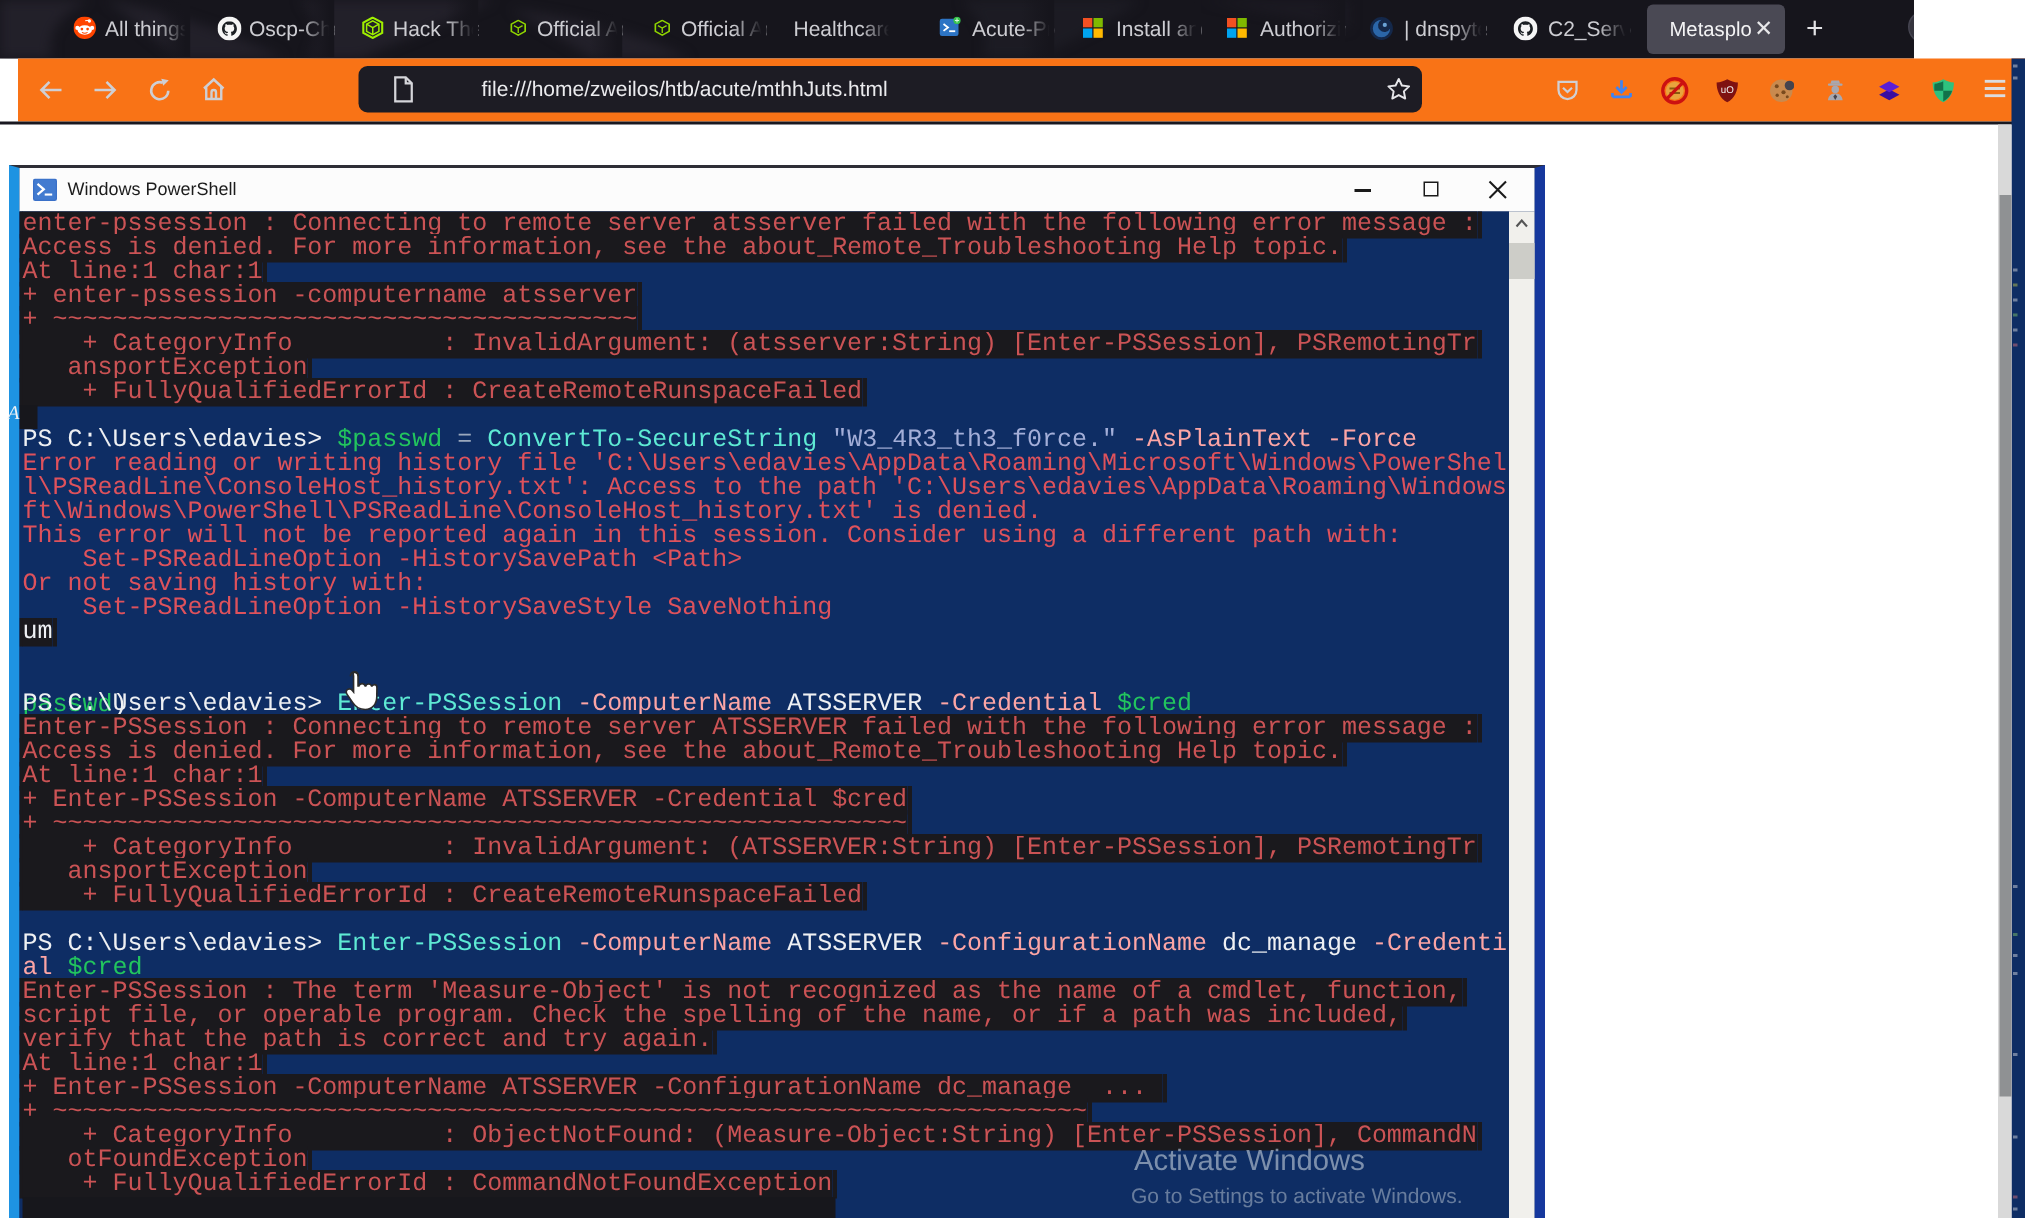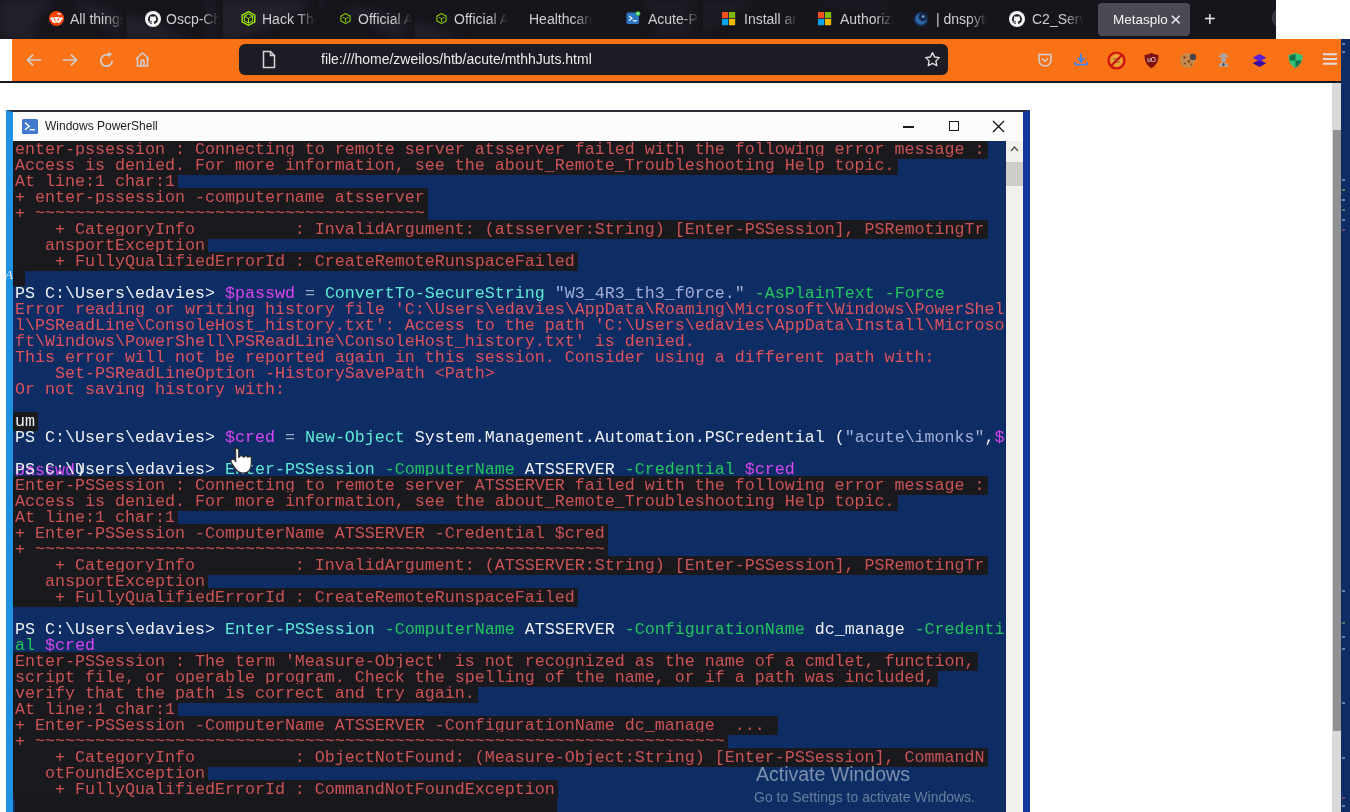--- a/index.html
+++ b/index.html
@@ -10,24 +10,24 @@
 #toolbar{position:absolute;left:12px;top:39px;width:1350px;height:42px;background:#f97316}
 #urlbar{position:absolute;left:227px;top:5px;width:709px;height:31px;background:#1d1c24;border-radius:6px;color:#ebebee;font-size:14px;line-height:31px}
 #sep{position:absolute;left:0;top:81px;width:1350px;height:2px;background:#191820}
 #pswin{position:absolute;left:6px;top:110px;width:1024px;height:702px;border-top:2px solid #2e2e36;border-left:7px solid #1e93e2;border-right:7px solid #16389d;background:#0e2d64}
 #pstitle{position:absolute;left:0;top:0;width:1010px;height:29px;background:#fcfcfc;color:#1c1c1c;font-size:12px}
 #term{position:absolute;left:0;top:29px;width:993px;height:671px;background:#0e2d64;overflow:hidden}
 .r{position:absolute;left:2px;margin:0;font:16.66px/16px "Liberation Mono",monospace;white-space:pre;color:#eef0f3;letter-spacing:0}
 .S{background:#1a191d;box-shadow:3px 0 0 #1a191d,-2px 0 0 #1a191d}
 .q{color:#cb5355}
 .e{color:#de525c}
-.g{color:#d946ef}
+.g{color:#22c55e}
 .y{color:#5eead4}
 .t{color:#a3aed8}
-.p{color:#22c55e}
+.p{color:#fca5a5}
 .o{color:#9aa8bd}
 #psscroll{position:absolute;left:993px;top:29px;width:17px;height:671px;background:#f1f0ec}
 #psthumb{position:absolute;left:0;top:21px;width:17px;height:24px;background:#cdcdc8}
 #navysliver{position:absolute;left:1341px;top:39px;width:9px;height:773px;background:#0e2d64;overflow:hidden}
 #fxscroll{position:absolute;left:1332px;top:83px;width:9px;height:729px;background:#d9d9d9}
 #fxthumb{position:absolute;left:1333px;top:130px;width:8px;height:601px;background:#8f9193}
 .ic{position:absolute}
 </style></head>
 <body>
 <div id="tabbar">
@@ -211,27 +211,27 @@
 <pre class="r" style="top:17px"><span class="S"><span class="q">Access is denied. For more information, see the about_Remote_Troubleshooting Help topic.</span></span></pre>
 <pre class="r" style="top:33px"><span class="S"><span class="q">At line:1 char:1</span></span></pre>
 <pre class="r" style="top:49px"><span class="S"><span class="q">+ enter-pssession -computername atsserver</span></span></pre>
 <pre class="r" style="top:65px"><span class="S"><span class="q">+ ~~~~~~~~~~~~~~~~~~~~~~~~~~~~~~~~~~~~~~~</span></span></pre>
 <pre class="r" style="top:81px"><span class="S"><span class="q">    + CategoryInfo          : InvalidArgument: (atsserver:String) [Enter-PSSession], PSRemotingTr</span></span></pre>
 <pre class="r" style="top:97px"><span class="S"><span class="q">   ansportException</span></span></pre>
 <pre class="r" style="top:113px"><span class="S"><span class="q">    + FullyQualifiedErrorId : CreateRemoteRunspaceFailed</span></span></pre>
 <div style="position:absolute;left:0;top:129px;width:12px;height:16px;background:#17171c"></div>
 <pre class="r" style="top:145px">PS C:\Users\edavies&gt; <span class="g">$passwd</span> <span class="o">=</span> <span class="y">ConvertTo-SecureString</span> <span class="t">"W3_4R3_th3_f0rce."</span> <span class="p">-AsPlainText</span> <span class="p">-Force</span></pre>
 <pre class="r" style="top:161px"><span class="e">Error reading or writing history file 'C:\Users\edavies\AppData\Roaming\Microsoft\Windows\PowerShel</span></pre>
-<pre class="r" style="top:177px"><span class="e">l\PSReadLine\ConsoleHost_history.txt': Access to the path 'C:\Users\edavies\AppData\Install\Microso</span></pre>
+<pre class="r" style="top:177px"><span class="e">l\PSReadLine\ConsoleHost_history.txt': Access to the path 'C:\Users\edavies\AppData\Roaming\Windows</span></pre>
 <pre class="r" style="top:193px"><span class="e">ft\Windows\PowerShell\PSReadLine\ConsoleHost_history.txt' is denied.</span></pre>
 <pre class="r" style="top:225px"><span class="e">    Set-PSReadLineOption -HistorySavePath &lt;Path&gt;</span></pre>
 <pre class="r" style="top:209px"><span class="e">This error will not be reported again in this session. Consider using a different path with:</span></pre>
 <pre class="r" style="top:241px"><span class="e">Or not saving history with:</span></pre>
+<pre class="r" style="top:257px"><span class="e">    Set-PSReadLineOption -HistorySaveStyle SaveNothing</span></pre>
 <pre class="r" style="top:273px"><span class="S">um</span></pre>
-<pre class="r" style="top:289px">PS C:\Users\edavies&gt; <span class="g">$cred</span> <span class="o">=</span> <span class="y">New-Object</span> System.Management.Automation.PSCredential (<span class="t">"acute\imonks"</span>,<span class="g">$</span></pre>
 <pre class="r" style="top:322px"><span class="g">passwd</span>)</pre>
 <pre class="r" style="top:321px">PS C:\Users\edavies&gt; <span class="y">Enter-PSSession</span> <span class="p">-ComputerName</span> ATSSERVER <span class="p">-Credential</span> <span class="g">$cred</span></pre>
 <pre class="r" style="top:337px"><span class="S"><span class="q">Enter-PSSession : Connecting to remote server ATSSERVER failed with the following error message :</span></span></pre>
 <pre class="r" style="top:353px"><span class="S"><span class="q">Access is denied. For more information, see the about_Remote_Troubleshooting Help topic.</span></span></pre>
 <pre class="r" style="top:369px"><span class="S"><span class="q">At line:1 char:1</span></span></pre>
 <pre class="r" style="top:385px"><span class="S"><span class="q">+ Enter-PSSession -ComputerName ATSSERVER -Credential $cred</span></span></pre>
 <pre class="r" style="top:401px"><span class="S"><span class="q">+ ~~~~~~~~~~~~~~~~~~~~~~~~~~~~~~~~~~~~~~~~~~~~~~~~~~~~~~~~~</span></span></pre>
 <pre class="r" style="top:417px"><span class="S"><span class="q">    + CategoryInfo          : InvalidArgument: (ATSSERVER:String) [Enter-PSSession], PSRemotingTr</span></span></pre>
 <pre class="r" style="top:433px"><span class="S"><span class="q">   ansportException</span></span></pre>
 <pre class="r" style="top:449px"><span class="S"><span class="q">    + FullyQualifiedErrorId : CreateRemoteRunspaceFailed</span></span></pre>

